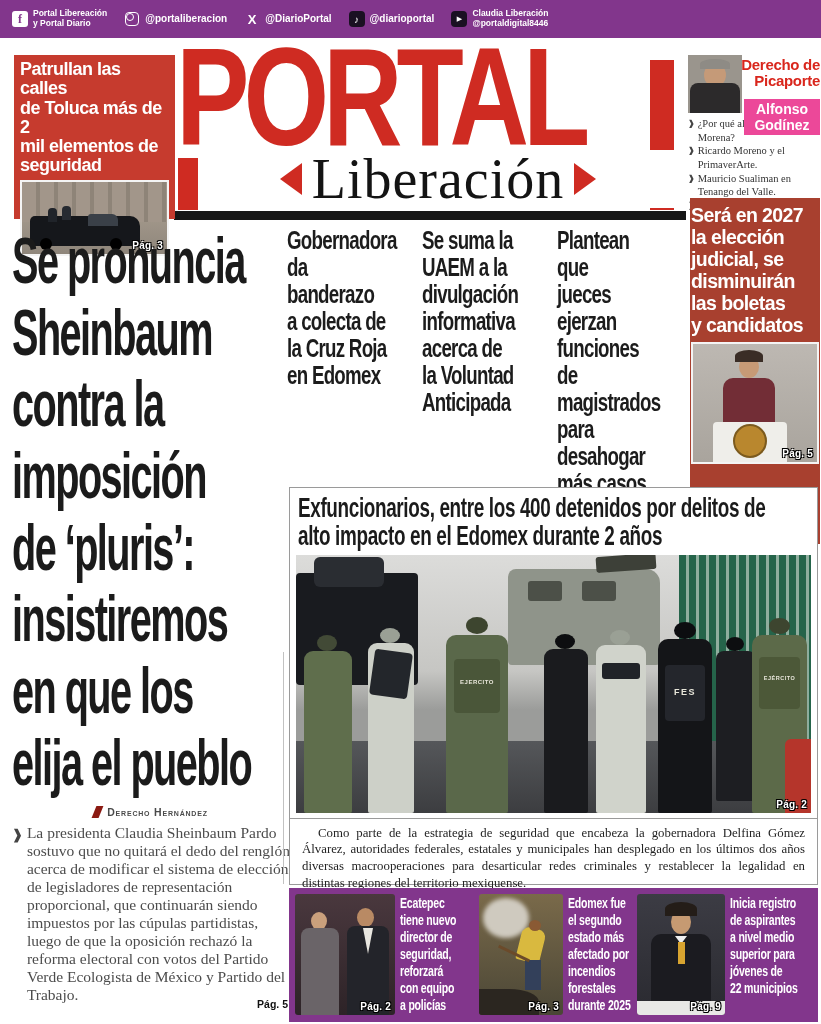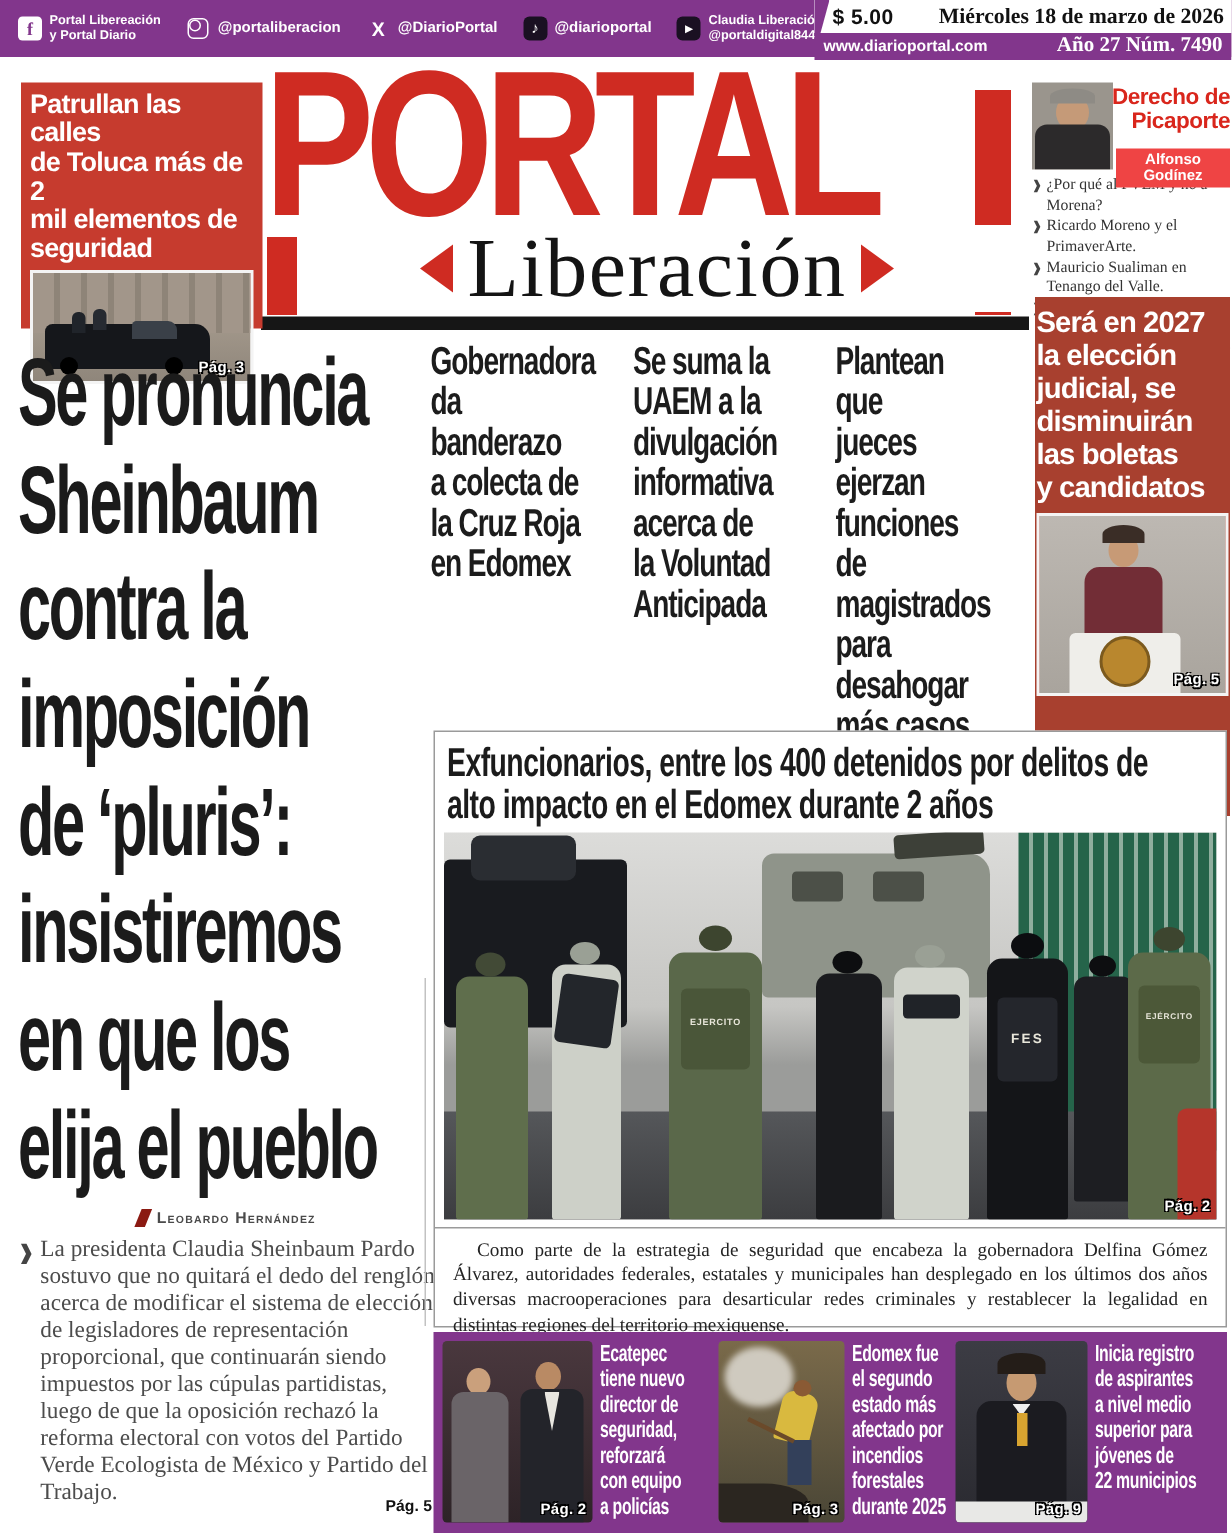--- a/index.html
+++ b/index.html
@@ -45,22 +45,22 @@
   .toluca{left:14px;top:55px;width:161px;height:164px;background:#c63b2e;padding:5px 6px;box-sizing:border-box;}
   .toluca h2{margin:0;color:#fff;font-size:18px;font-weight:bold;line-height:1.07;letter-spacing:-.5px;}
   .box-photo{position:relative;border:2px solid #f4f4f4;overflow:hidden;}
   .judicial{left:690px;top:198px;width:130px;height:346px;background:#a8402f;padding:6px 1px;box-sizing:border-box;}
   .judicial h2{margin:0;color:#fff;font-size:19.5px;font-weight:bold;line-height:1.13;letter-spacing:-.6px;}
   
   .pica{left:688px;top:55px;width:132px;height:142px;}
   .pica-head{position:relative;height:58px;}
   .pica-photo{position:absolute;left:0;top:0;width:54px;height:58px;background:#9a958d;overflow:hidden;}
   .pica-title{position:absolute;right:0;top:2px;text-align:right;color:#d9261c;font-weight:900;font-size:15px;line-height:1.05;letter-spacing:-.3px;}
-  .pica-author{position:absolute;right:0;top:44px;left:56px;background:#ef4444;color:#fff;
-               font-size:10px;font-weight:bold;text-align:center;padding:2px 0;}
+  .pica-author{position:absolute;right:0;top:44px;left:56px;background:#ec4899;color:#fff;
+               font-size:14px;font-weight:bold;text-align:center;padding:2px 0;}
   .pica-list{margin:4px 0 0;padding:0;list-style:none;font-family:"Liberation Serif",serif;font-size:10.5px;color:#333;line-height:1.3;}
   .pica-list li{display:flex;gap:3px;}
   .mark{color:#444;font-weight:bold;font-size:8px;line-height:1.7;flex:none;}
   .pica-page{text-align:right;font-weight:900;font-size:10px;color:#111;}
   
   .lead{left:12px;top:226px;width:278px;height:792px;}
   .lead h1{margin:0;font-weight:900;color:#1b1b1b;font-size:64px;letter-spacing:-2.5px;line-height:1.12;
            width:448px;transform:scaleX(.62);transform-origin:0 0;}
   .byline{position:absolute;top:580px;left:0;width:278px;display:flex;align-items:center;justify-content:center;gap:6px;
           font-size:10.5px;font-weight:bold;color:#4a4a4a;letter-spacing:.8px;font-variant:small-caps;}
@@ -121,33 +121,20 @@
     <div class="social">
       <span class="ic ic-tk">♪</span>
       <span class="lbl" style="font-size:10px;">@diarioportal</span>
     </div>
     <div class="social">
       <span class="ic ic-yt">
           <span>▶</span>
         </span>
       <span class="lbl pre">Claudia Liberación
 @portaldigital8446</span>
-    </div>
-  </div>
-  <div class="tb-right">
-    <div class="tb-row1">
-      <span class="price-wrap">
-          <span class="notch"></span>
-        <span class="price">$ 5.00</span>
-        </span>
-      <span class="date">Miércoles 18 de marzo de 2026</span>
-    </div>
-    <div class="tb-row2">
-      <span class="website">www.diarioportal.com</span>
-      <span class="edition">Año 27  Núm. 7490</span>
     </div>
   </div>
 </div>
 
 <div class="abs masthead">
   <div class="portal">PORTAL</div>
   <div class="stem" style="left:8px;bottom:10px;height:52px;"></div>
   <div class="stem" style="right:12px;bottom:10px;height:150px;width:24px;"></div>
   <div class="sub-row">
     <span class="tri tri-l"></span>
@@ -227,21 +214,21 @@
   <h1 class="pre">Se pronuncia
 Sheinbaum
 contra la
 imposición
 de ‘pluris’:
 insistiremos
 en que los
 elija el pueblo</h1>
   <div class="byline">
     <span class="slash"></span>
-    <span>Leobardo Hernández</span>
+    <span>Derecho Hernández</span>
   </div>
   <div class="lead-body">
     <span class="mark" style="font-size:13px;">❱</span>
     <p style="margin:0;">La presidenta Claudia Sheinbaum Pardo sostuvo que no quitará el dedo del renglón acerca de modificar el sistema de elección de legisladores de representación proporcional, que continuarán siendo impuestos por las cúpulas partidistas, luego de que la oposición rechazó la reforma electoral con votos del Partido Verde Ecologista de México y Partido del Trabajo.</p>
   </div>
   <span class="lead-page">Pág. 5</span>
 </div>
 <div class="abs vrule"></div>
 
 <div class="abs mid">

